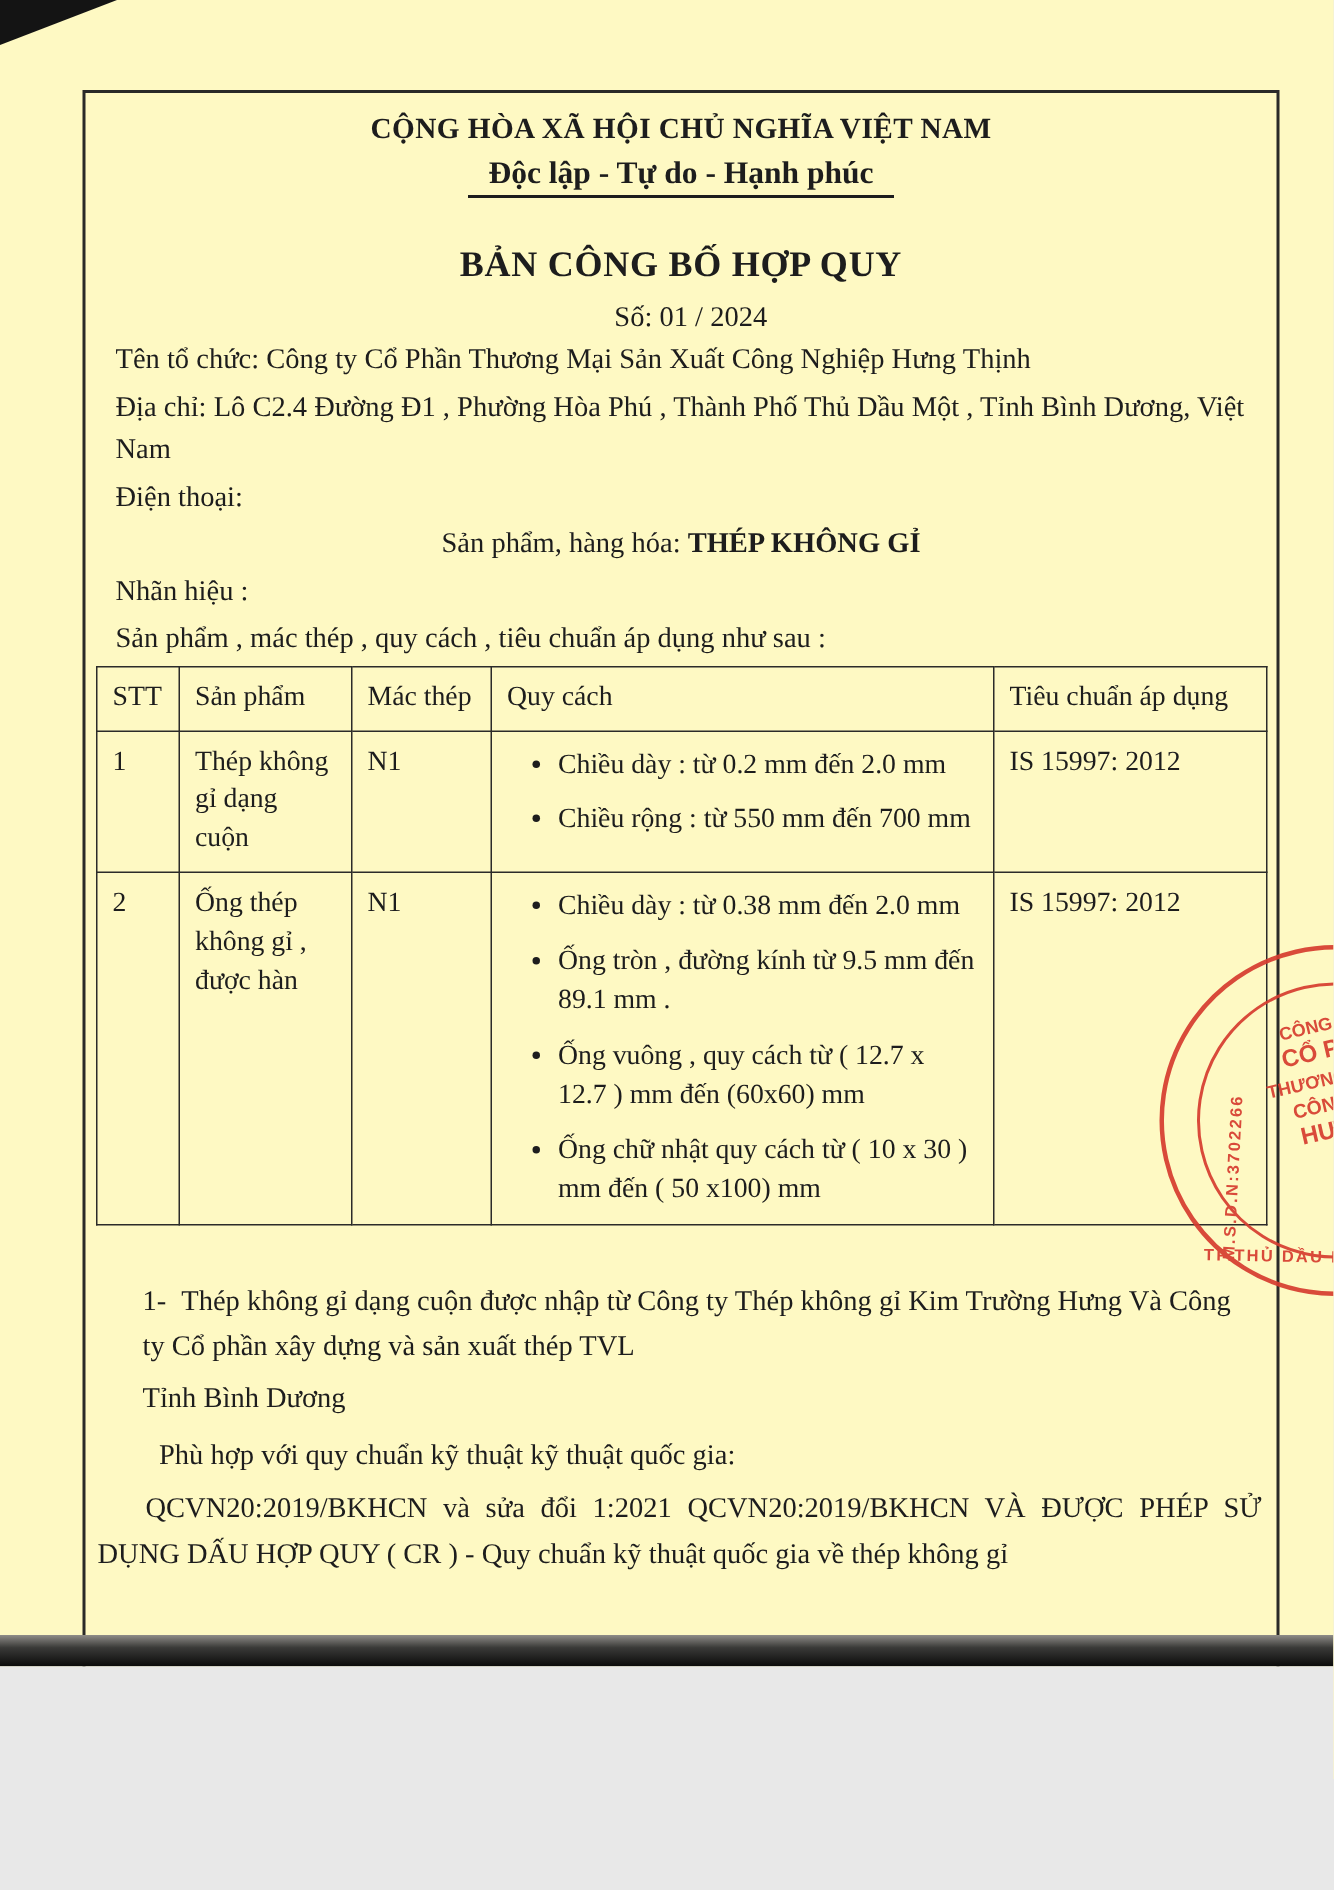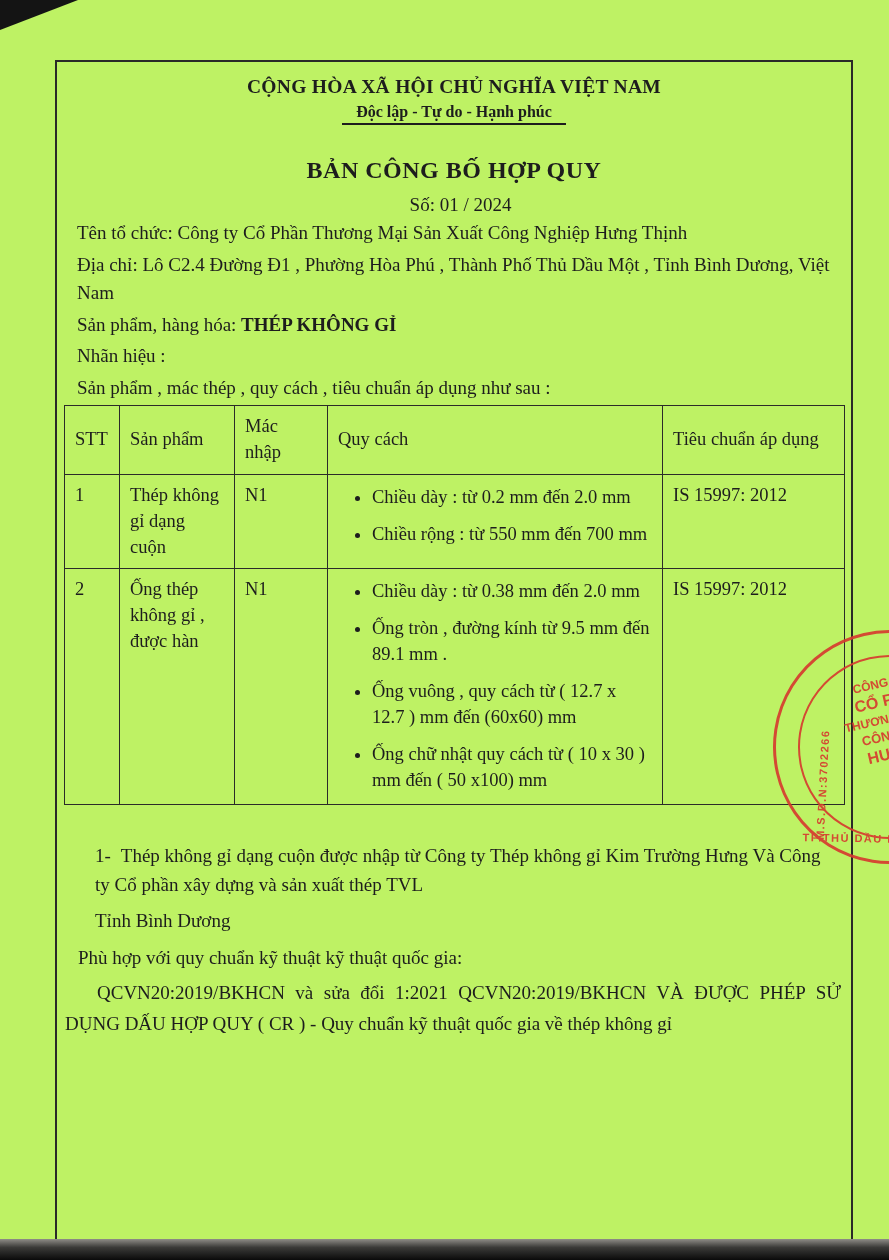--- a/index.html
+++ b/index.html
@@ -1,20 +1,20 @@
 <!DOCTYPE html>
 <html><head>
 <meta charset="utf-8">
 <style>
   html,body{margin:0;padding:0;}
   body{background:#e8e8e8;}
   .page{
     position:relative;
-    width:889px;height:1260px;
-    background:#bef264;
+    width:889px;height:1111px;
+    background:#fef9c3;
     overflow:hidden;
     font-family:"Liberation Serif", serif;
     color:#1d1d1d;
   }
   
   .artifact-tl{
     position:absolute;top:0;left:0;width:78px;height:30px;
     background:#141414;
     clip-path:polygon(0 0,100% 0,0 100%);
   }
@@ -23,28 +23,28 @@
     background:linear-gradient(to bottom,#8f8d88 0%,#3a3a38 40%,#0a0a0a 100%);
   }
   
   .frame{
     position:absolute;left:55px;top:60px;width:794px;height:1178px;
     border:2px solid #2a2a28;
     box-sizing:content-box;
   }
   .center{text-align:center;}
   .motto1{margin:14px 0 0 0;font-weight:bold;font-size:19.5px;letter-spacing:.3px;}
-  .motto2{margin:5px 0 0 0;font-weight:bold;font-size:16px;}
+  .motto2{margin:5px 0 0 0;font-weight:bold;font-size:21px;}
   .motto2 span{display:inline-block;border-bottom:2px solid #1d1d1d;padding:0 14px 2px 14px;}
   .doc-title{margin:32px 0 0 0;font-weight:bold;font-size:24px;letter-spacing:.5px;}
   .doc-num{margin:10px 0 0 13px;font-size:19px;}
   p.body{margin:3px 20px;font-size:19px;line-height:1.5;}
   .org{margin-top:14px;}
   .phone{margin-top:9px;}
-  .product{margin-top:9px;margin-left:28px;}
+  .product{margin-top:9px;margin-left:28px;text-align:center;}
   .product b{font-weight:bold;}
   .brand{margin-top:7px;margin-left:28px;}
   .intro{margin-top:8px;margin-left:28px;margin-bottom:15px;}
   
   table.products{
     border-collapse:collapse;
     margin-left:7px;
     width:780px;
     font-size:18.5px;
     table-layout:fixed;
@@ -67,21 +67,21 @@
   td.stt{text-align:center;}
   td.qc ul{margin:2px 0;padding-left:34px;}
   td.qc li{margin:0 0 11px 0;}
   td.qc li:last-child{margin-bottom:2px;}
   
   .notes{margin-top:36px;}
   .note{margin:0 26px 6px 38px;font-size:19px;line-height:1.55;}
   .note .num{margin-right:10px;}
   .note.hang{padding-left:28px;text-indent:-28px;margin-bottom:4px;}
   .province{margin:2px 20px 0 38px;font-size:19px;line-height:1.55;}
-  .compliance{margin:8px 20px 0 21px;font-size:19px;line-height:1.55;}
+  .compliance{margin:8px 20px 0 49px;font-size:19px;line-height:1.55;}
   .final{
     margin:6px 10px 0 8px;
     font-size:19px;line-height:1.6;
     text-align:justify;
     text-indent:32px;
   }
   
   .stamp{
     position:absolute;top:630px;left:773px;width:234px;height:234px;
     color:#d63c2f;opacity:.92;
@@ -116,37 +116,38 @@
   <div class="frame">
 
     <p class="motto1 center">CỘNG HÒA XÃ HỘI CHỦ NGHĨA VIỆT NAM</p>
     <p class="motto2 center"><span>Độc lập - Tự do - Hạnh phúc</span></p>
 
     <p class="doc-title center">BẢN CÔNG BỐ HỢP QUY</p>
     <p class="doc-num center">Số: 01 / 2024</p>
 
     <p class="body org">Tên tổ chức: Công ty Cổ Phần Thương Mại Sản Xuất Công Nghiệp Hưng Thịnh</p>
     <p class="body">Địa chỉ: Lô C2.4 Đường Đ1 , Phường Hòa Phú , Thành Phố Thủ Dầu Một , Tỉnh Bình Dương, Việt Nam</p>
+    <p class="body phone">Điện thoại:</p>
     <p class="body product"><span>Sản phẩm, hàng hóa: </span><b>THÉP KHÔNG GỈ</b></p>
     <p class="body brand">Nhãn hiệu :</p>
     <p class="body intro">Sản phẩm , mác thép , quy cách , tiêu chuẩn áp dụng như sau :</p>
 
     <table class="products">
       <colgroup>
         <col class="col-stt">
           <col class="col-sp">
           <col class="col-mt">
           <col class="col-qc">
           <col class="col-tc">
       </colgroup>
       <tbody>
           <tr>
         <th>STT</th>
         <th>Sản phẩm</th>
-        <th>Mác nhập</th>
+        <th>Mác thép</th>
         <th>Quy cách</th>
         <th>Tiêu chuẩn áp dụng</th>
       </tr>
       <tr>
         <td class="stt">1</td>
         <td>Thép không gỉ dạng cuộn</td>
         <td>N1</td>
         <td class="qc">
           <ul>
             <li>Chiều dày : từ 0.2 mm đến 2.0 mm</li>

